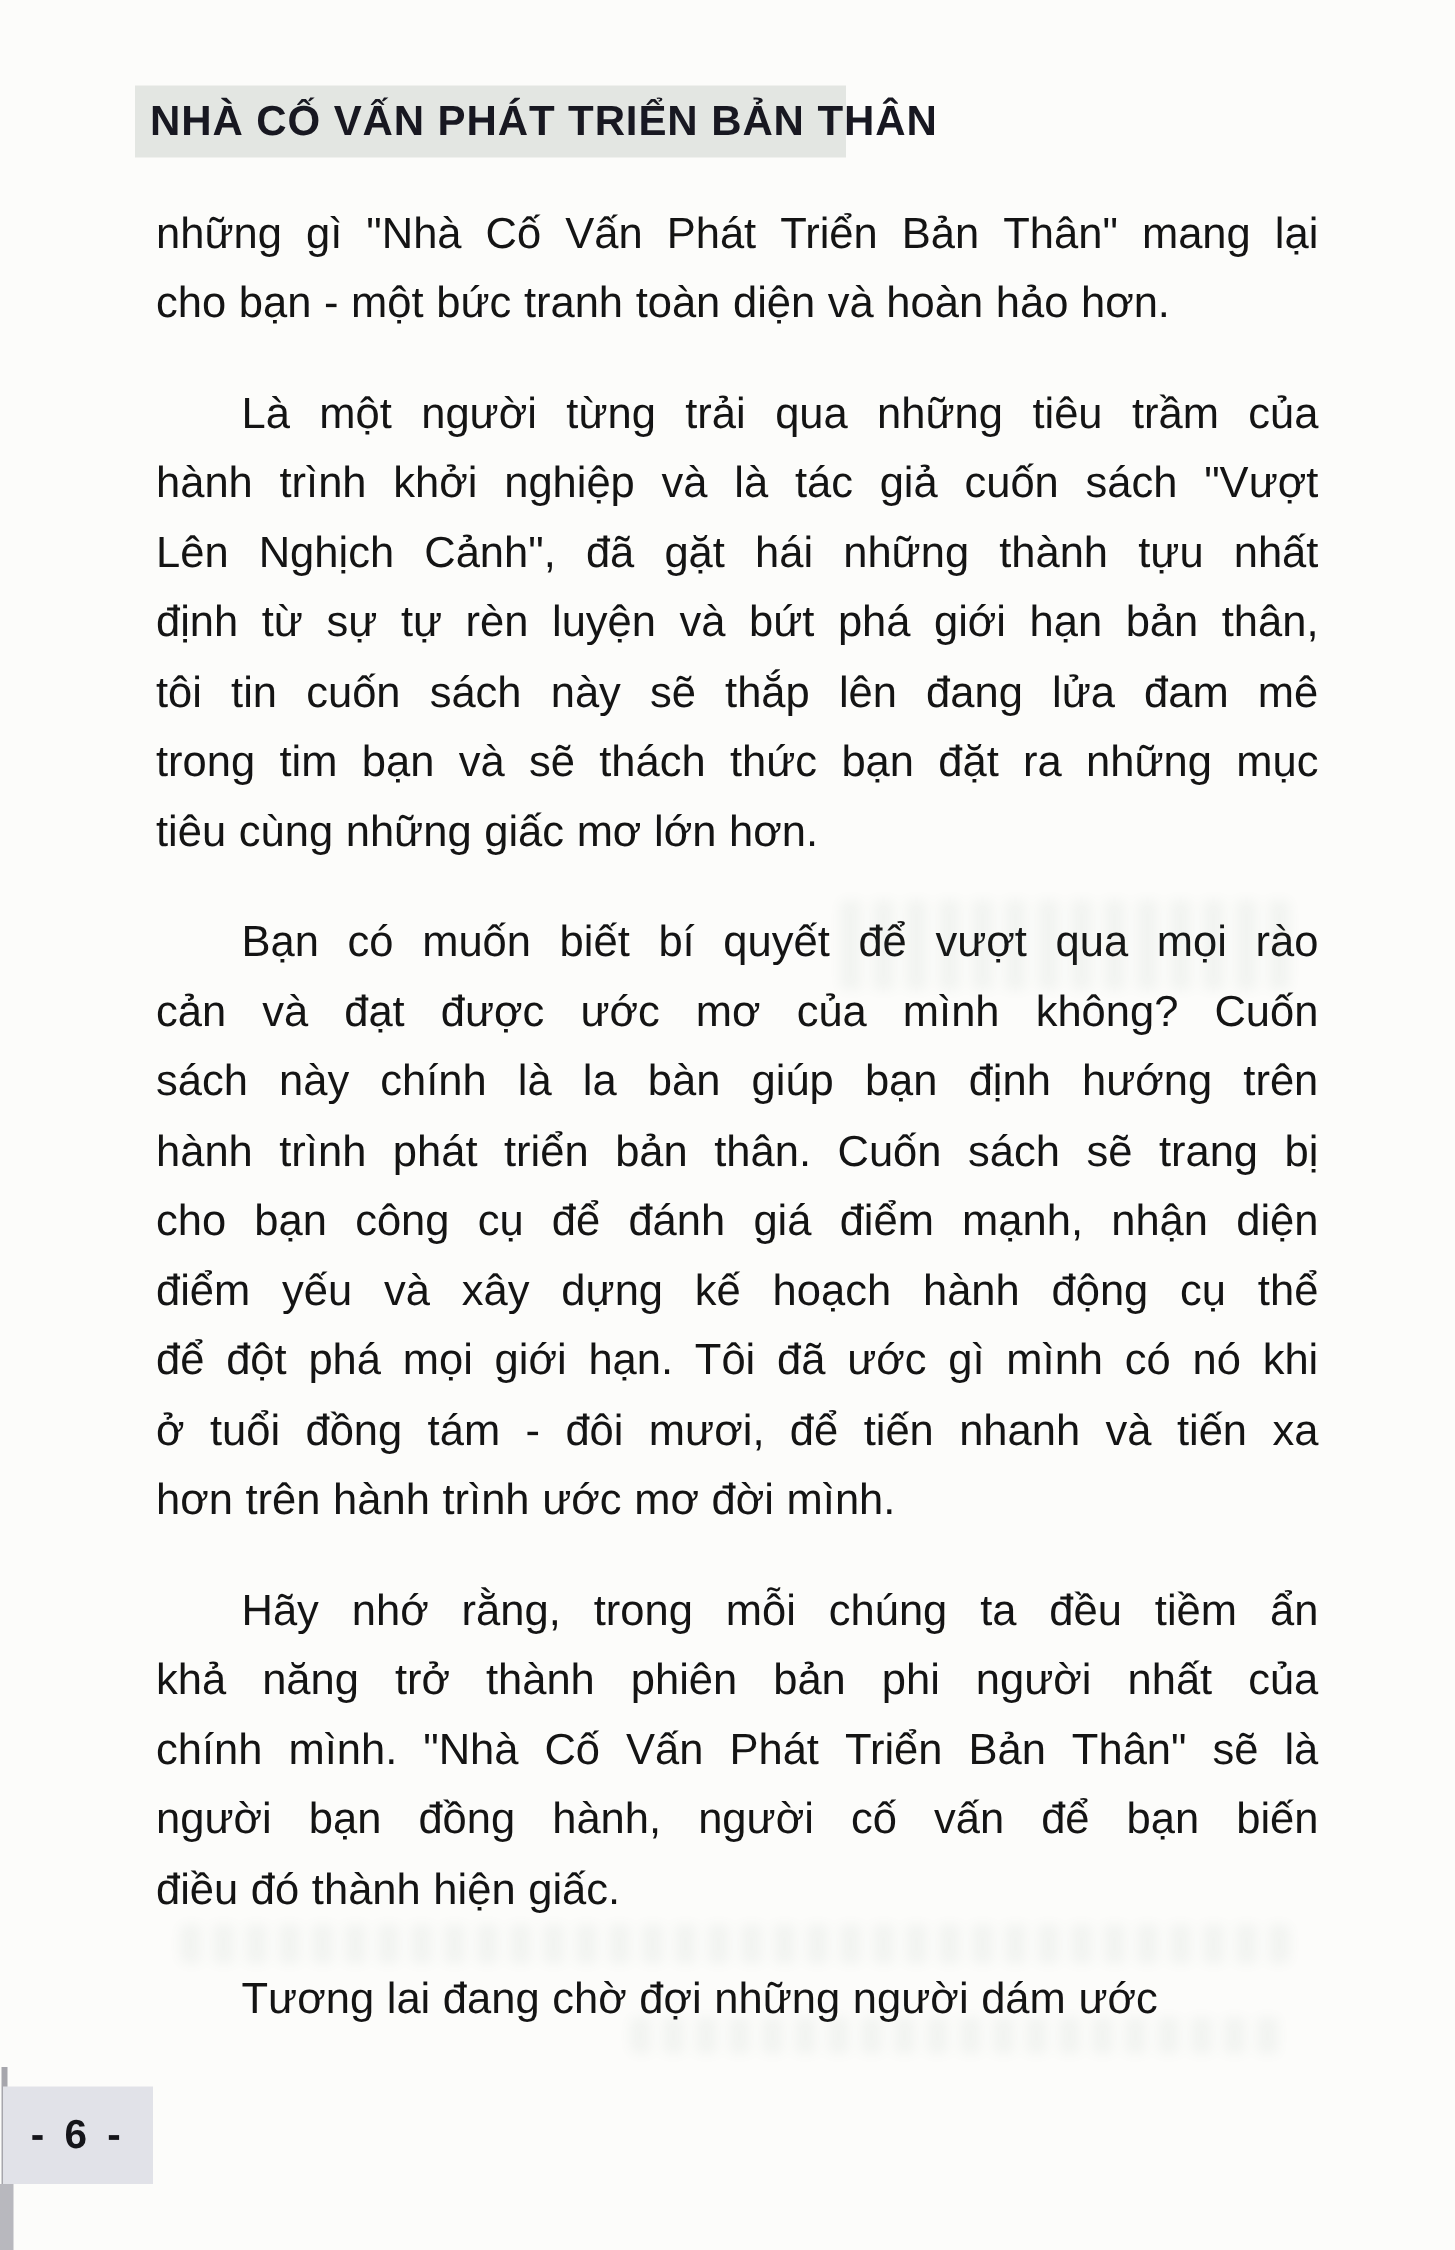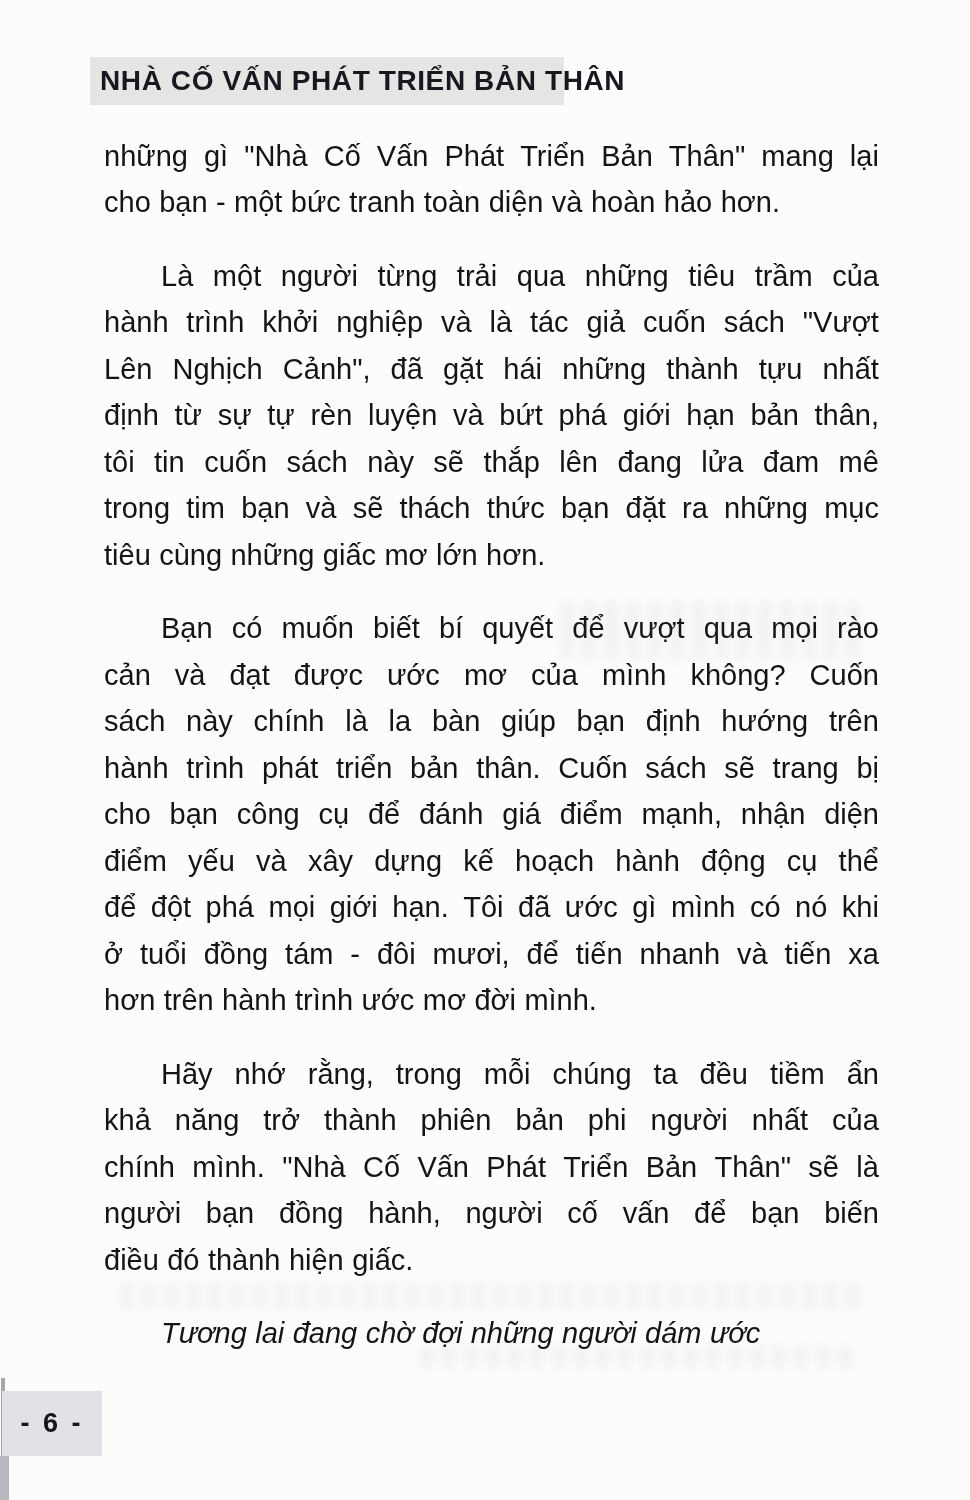--- a/index.html
+++ b/index.html
@@ -37,21 +37,21 @@
     white-space: nowrap;
   }
   
   .content {
     position: absolute;
     left: 104px;
     top: 133px;
     width: 775px;
   }
   .para { margin: 0 0 27px 0; }
-  .para:last-child { margin-bottom: 0; font-style: italic; }
+  .para:last-child { margin-bottom: 0; }
   .line {
     display: flex;
     flex-wrap: nowrap;
     justify-content: space-between;
     height: 46.5px;
     align-items: center;
     font-size: 29px;
     color: #141414;
     white-space: pre;
   }

